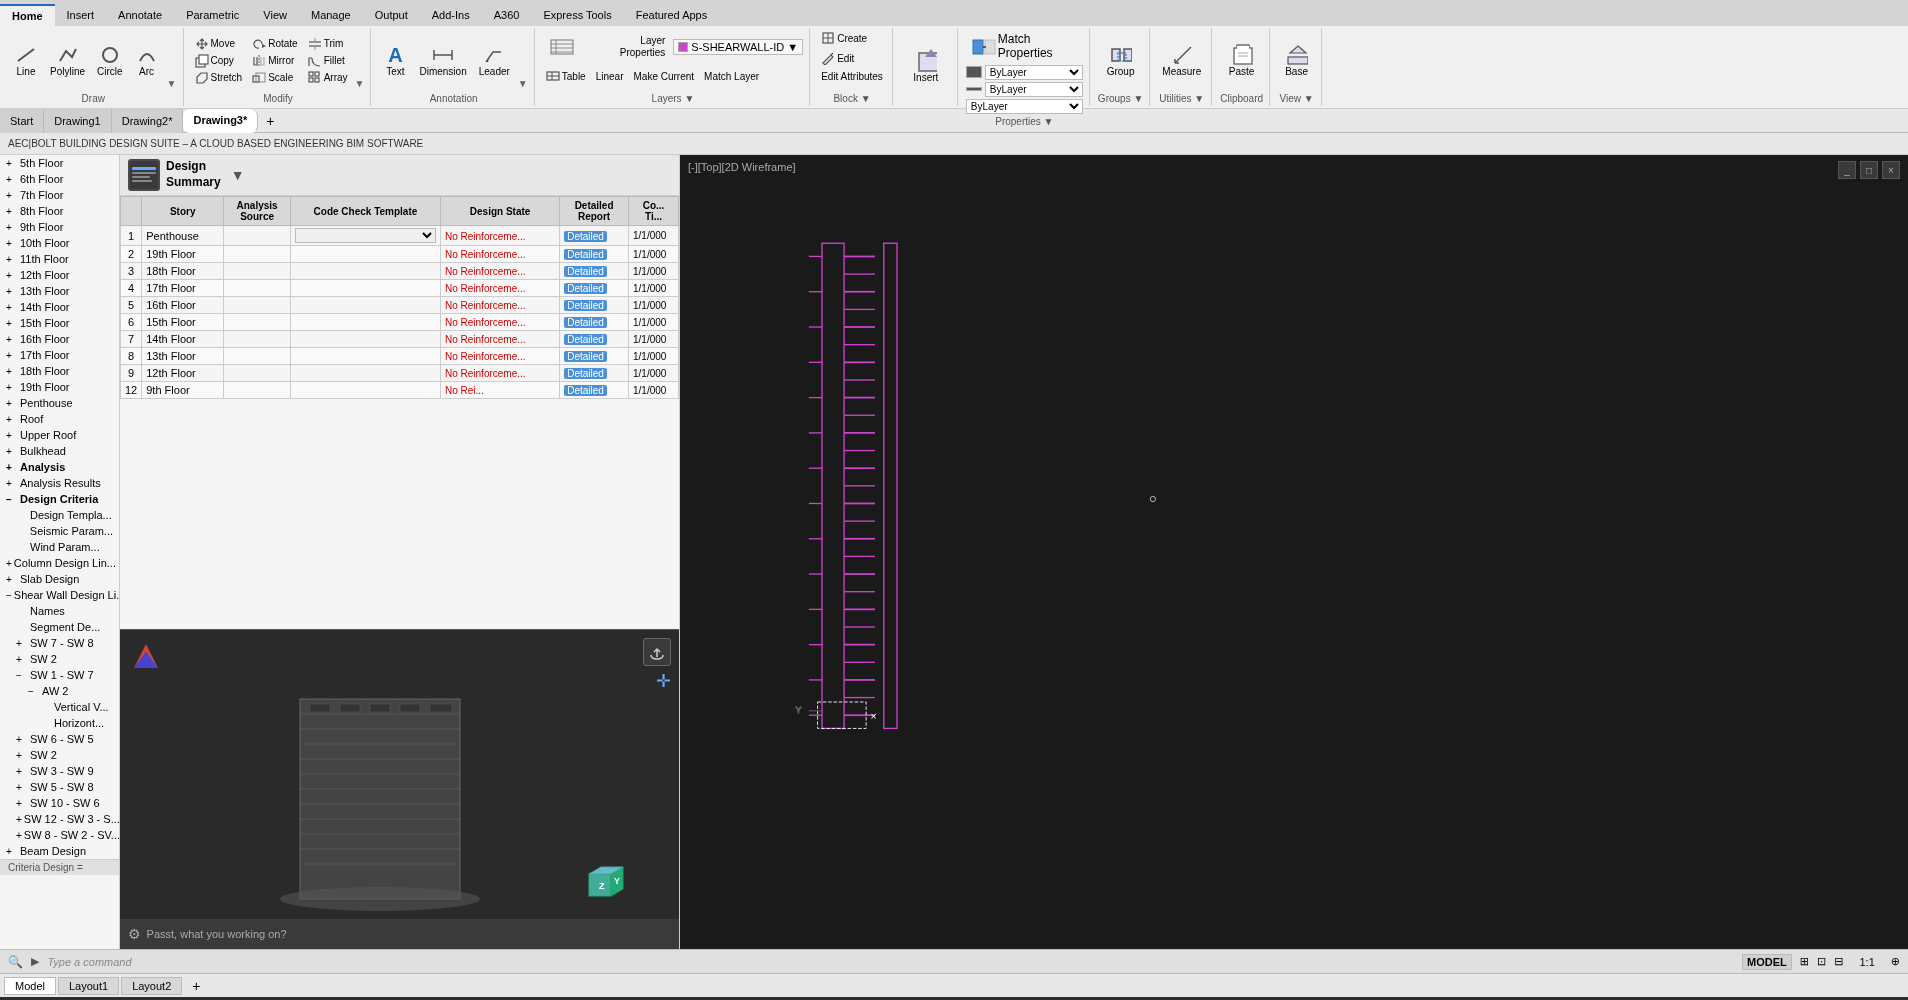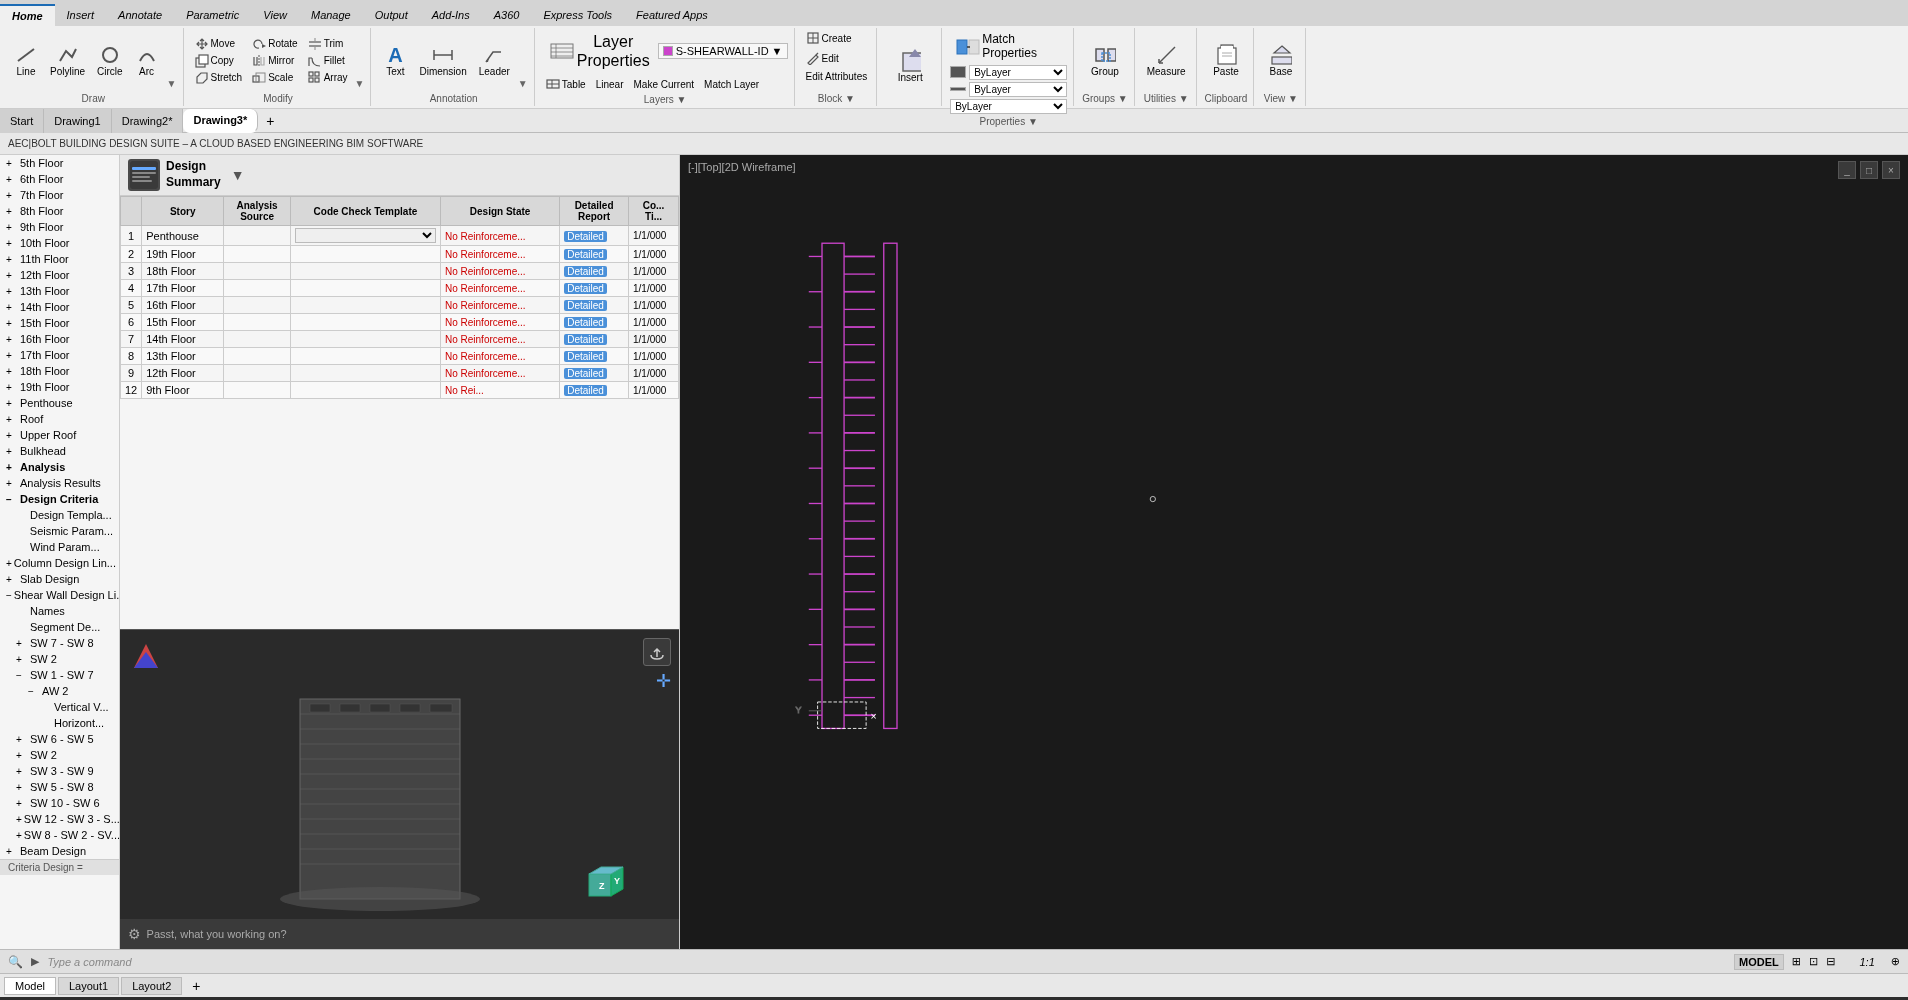--- a/index.html
+++ b/index.html
@@ -1,21 +1,21 @@
 <!DOCTYPE html>
 <html><head>
   <meta charset="utf-8">
   <style>
     * { margin: 0; padding: 0; box-sizing: border-box; }
     body { width: 1908px; height: 1000px; overflow: hidden; background: #2d2d2d; font-family: 'Segoe UI', Arial, sans-serif; font-size: 11px; color: #000; }
 
     
     .ribbon { background: #f0f0f0; border-bottom: 1px solid #ccc; }
     .ribbon-tabs { display: flex; background: #d4d4d4; height: 26px; align-items: flex-end; }
-    .ribbon-tab { padding: 3px 12px; font-size: 11px; cursor: pointer; background: #d4d4d4; border: none; height: 22px; display: flex; align-items: center; font-style: italic; }
+    .ribbon-tab { padding: 3px 12px; font-size: 11px; cursor: pointer; background: #d4d4d4; border: none; height: 22px; display: flex; align-items: center; }
     .ribbon-tab.active { background: #f0f0f0; border-top: 2px solid #1c6bb5; font-weight: bold; }
     .ribbon-content { display: flex; align-items: stretch; padding: 2px 4px; gap: 2px; height: 82px; background: #f0f0f0; }
     .ribbon-group { display: flex; flex-direction: column; align-items: center; border-right: 1px solid #ccc; padding: 2px 6px; min-width: 50px; }
     .ribbon-group-label { font-size: 10px; color: #555; margin-top: auto; padding-top: 2px; text-align: center; }
     .ribbon-group-items { display: flex; align-items: center; gap: 4px; flex: 1; }
     .ribbon-btn { display: flex; flex-direction: column; align-items: center; justify-content: center; cursor: pointer; padding: 2px 4px; border-radius: 2px; min-width: 32px; }
     .ribbon-btn .icon { width: 22px; height: 22px; display: flex; align-items: center; justify-content: center; font-size: 16px; }
     .ribbon-btn .lbl { font-size: 10px; text-align: center; line-height: 1.1; }
     .ribbon-btn-small { display: flex; align-items: center; gap: 2px; cursor: pointer; padding: 1px 3px; border-radius: 2px; font-size: 10px; }
 
@@ -260,21 +260,21 @@
           <div class="ribbon-btn" style="flex-direction:row; min-width:auto;">
             <div class="icon" style="width:30px; height:30px;">
               <svg width="28" height="28">
                   <rect x="3" y="7" width="22" height="14" stroke="#777" stroke-width="1" fill="#eee"></rect>
                   <line x1="3" y1="11" x2="25" y2="11" stroke="#777" stroke-width="0.8"></line>
                   <line x1="3" y1="15" x2="25" y2="15" stroke="#777" stroke-width="0.8"></line>
                   <line x1="3" y1="19" x2="25" y2="19" stroke="#777" stroke-width="0.8"></line>
                   <line x1="8" y1="7" x2="8" y2="21" stroke="#777" stroke-width="0.8"></line>
                 </svg>
             </div>
-            <div class="lbl" style="font-size:16px; text-align:center; line-height:1.2;">Layer<br>Properties</div>
+            <div class="lbl" style="font-size:10px; text-align:right; line-height:1.2;margin-left:43px;">Layer<br>Properties</div>
           </div>
           <div style="background:#f8f8f8; border:1px solid #bbb; padding:1px 4px; font-size:11px; display:flex; align-items:center; gap:3px; cursor:pointer;">
             <span style="display:inline-block; width:10px; height:10px; background:#cc44cc; border:1px solid #aaa;"></span>
             <span>S-SHEARWALL-ID</span>
             <span>▼</span>
           </div>
         </div>
         <div style="display:flex; align-items:center; gap:4px;">
           <div class="ribbon-btn-small">
             <svg width="14" height="14">
@@ -890,21 +890,21 @@
 
 <div class="status-bar">
   <span style="font-size:12px;">🔍</span>
   <span style="color:#555;">▶</span>
   <span style="color:#888; font-style:italic;">Type a command</span>
   <div class="status-bar-right">
     <span style="font-weight:bold; padding:1px 4px; background:#d0d0d0; border:1px solid #bbb;">MODEL</span>
     <span>⊞</span>
     <span>⊡</span>
     <span>⊟</span>
-    <span style="margin-left:16px;font-style:italic;">1:1</span>
+    <span style="margin-left:8px;">1:1</span>
     <span style="margin-left:8px;">⊕</span>
   </div>
 </div>
 
 <div class="bottom-tabs">
   <div class="bottom-tab active">Model</div>
   <div class="bottom-tab">Layout1</div>
   <div class="bottom-tab">Layout2</div>
   <div class="doc-tab-add">+</div>
 </div>

